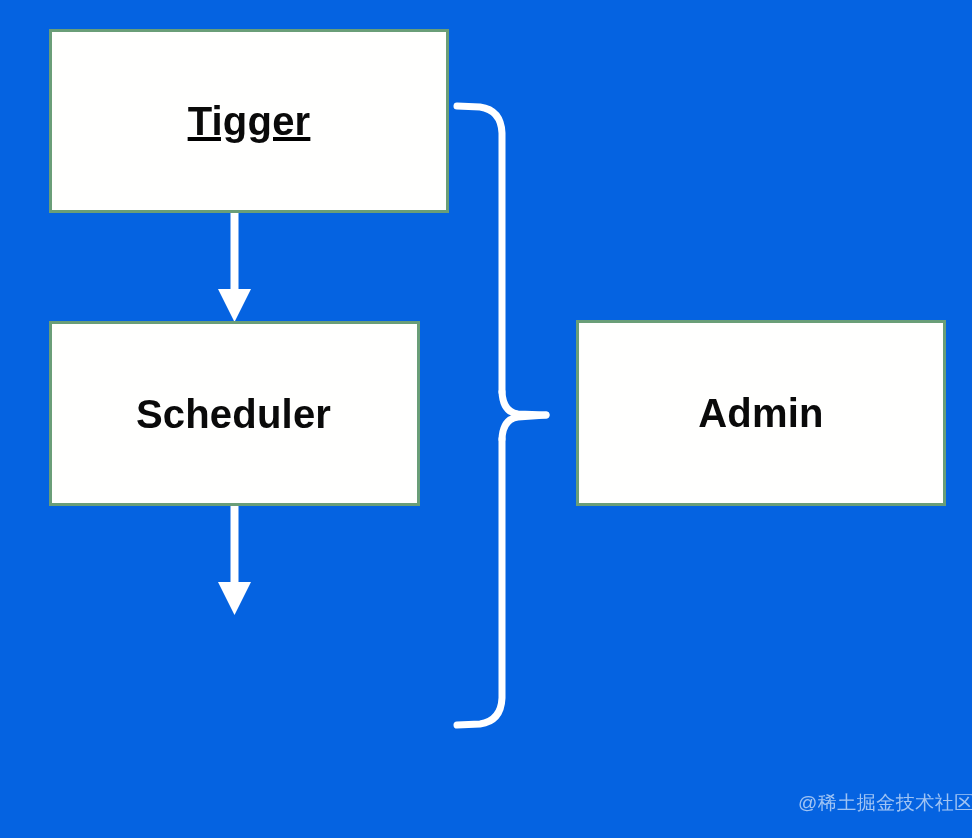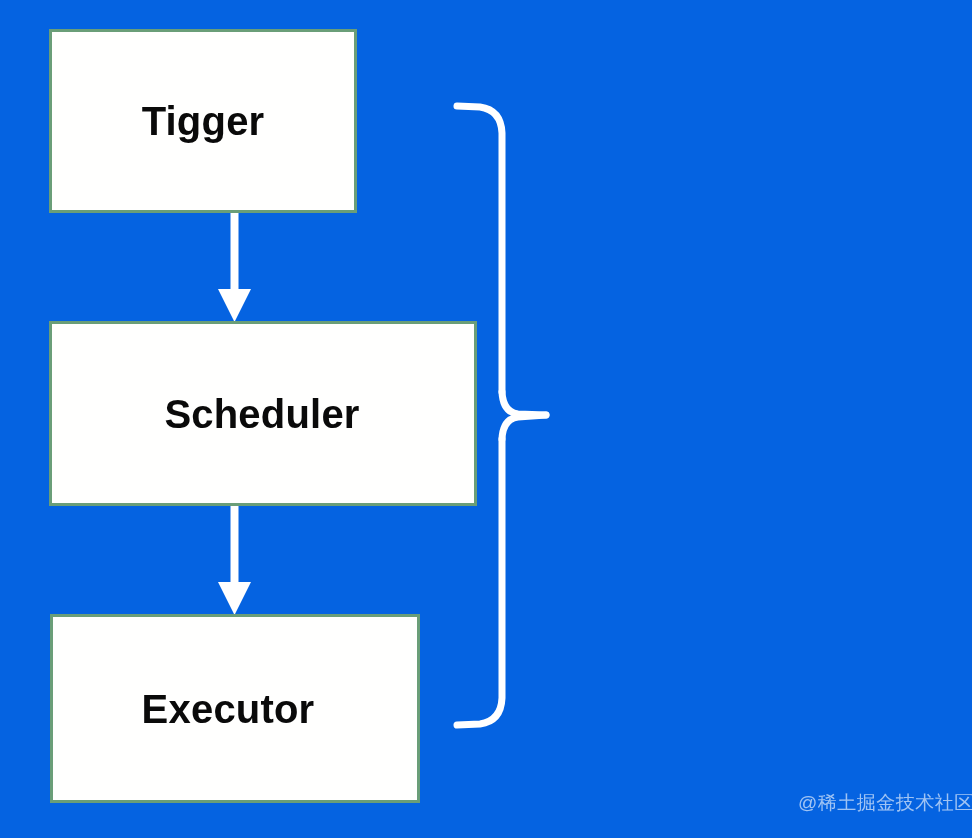--- a/index.html
+++ b/index.html
@@ -30,22 +30,22 @@
     justify-content: center;
   }
   .node-label {
     color: #0A0A0A;
     font-size: 40px;
     font-weight: 700;
     letter-spacing: 0.2px;
     line-height: 1;
     white-space: nowrap;
   }
-  #node-tigger  { left: 49px;  top: 29px;  width: 308px; height: 184px; }
-  #node-scheduler { left: 49px; top: 321px; width: 428px; height: 185px; }
+  #node-tigger  { left: 49px;  top: 29px;  width: 400px; height: 184px; text-decoration: underline; }
+  #node-scheduler { left: 49px; top: 321px; width: 371px; height: 185px; }
   #node-executor  { left: 50px; top: 614px; width: 370px; height: 189px; }
   #node-admin     { left: 576px; top: 320px; width: 370px; height: 186px; }
 
   #node-executor .node-label { transform: translateX(-7px); }
   #node-scheduler .node-label { transform: translateX(-1px); }
 
   .edge-svg {
     position: absolute;
     left: 0;
     top: 0;
@@ -98,20 +98,20 @@
   </svg>
 
   <div class="node-box" id="node-tigger">
     <span class="node-label">Tigger</span>
   </div>
 
   <div class="node-box" id="node-scheduler">
     <span class="node-label">Scheduler</span>
   </div>
 
-  <div class="node-box" id="node-executor">
-    <span class="node-label">Executor</span>
+
+  <div class="node-box" id="node-admin">
+    <span class="node-label">Admin</span>
   </div>
-
 
   <div class="watermark">@稀土掘金技术社区</div>
 
 </div>
 
 </body></html>

